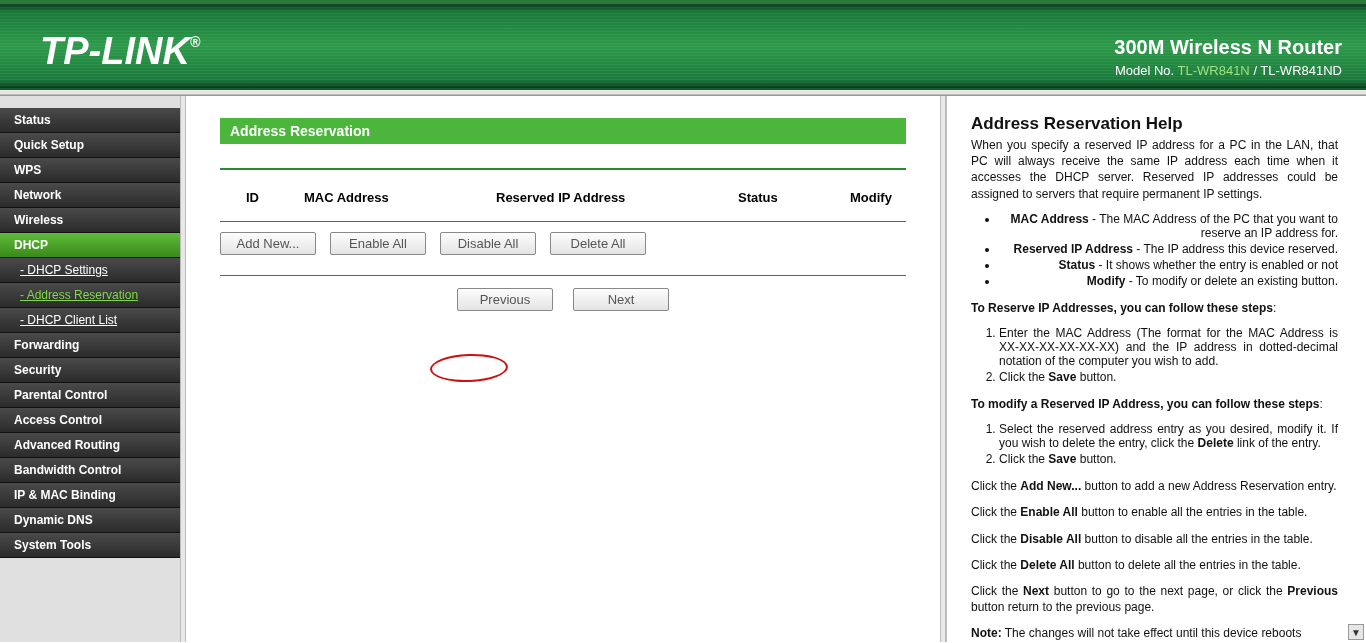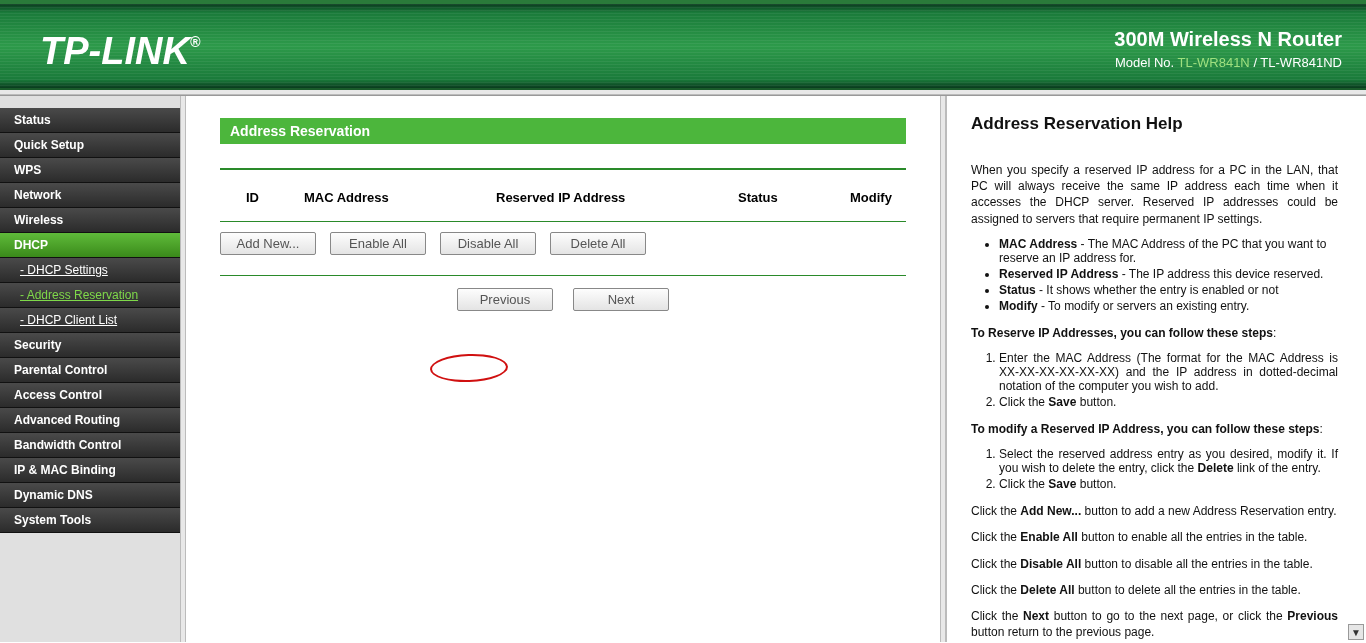--- a/index.html
+++ b/index.html
@@ -21,21 +21,21 @@
   }
   .logo {
     position:absolute; left:40px; top:26px;
     font-family: Arial, sans-serif;
     font-weight: 900; font-size: 38px; letter-spacing: 0px;
     color:#fff;
     font-style: italic;
   }
   .logo sup{font-size:14px; vertical-align: top; position: relative; top:4px;}
   .head-right{
-    position:absolute; right:24px; top:24px; text-align:right;
+    position:absolute; right:24px; top:32px; text-align:right;
   }
   .head-right .title{font-size:20px; font-weight:bold;}
   .head-right .model{font-size:13px; margin-top:4px;}
   .head-right .model .hl{color:#9fe07f;}
 
   .body { display:flex; height:calc(643px - 90px - 6px); border-top:1px solid #999;}
   .topgap{height:5px;background:#e8e8e8;border-bottom:1px solid #bbb;}
 
   
   .sidebar { width:180px; background:#e0e0e0; padding-top:12px;}
@@ -99,24 +99,24 @@
   }
 
   
   .help-wrap{width:420px; border-left:1px solid #bbb; position:relative;}
   .help{
     padding:18px 28px 10px 24px; font-size:12px; color:#111;
     overflow:hidden;
     height:100%;
     text-align:justify;
   }
-  .help h2{font-size:17px; font-weight:bold; margin-bottom:28px;}
+  .help h2{font-size:17px; font-weight:bold; margin-bottom:3px;}
   .help p{margin-bottom:10px; line-height:1.35;}
   .help ul{margin:0 0 12px 28px;}
-  .help ul li{list-style:disc; margin-bottom:2px; text-align:left;}
+  .help ul li{list-style:disc; margin-bottom:2px; text-align:right;}
   .help ol{margin:0 0 12px 28px;}
   .help ol li{margin-bottom:2px;}
   .help b{font-weight:bold;}
   .scroll-dn{
     position:absolute; right:2px; bottom:2px; width:16px;height:16px;
     background:#e6e6e6;border:1px solid #999;
     display:flex;align-items:center;justify-content:center;
     font-size:10px;color:#333;cursor:pointer;
   }
 
@@ -145,20 +145,21 @@
     <ul class="menu" id="menu">
         <li>Status</li>
         <li>Quick Setup</li>
         <li>WPS</li>
         <li>Network</li>
         <li>Wireless</li>
         <li class="section-active">DHCP</li>
         <li class="sub">- DHCP Settings</li>
         <li class="sub active">- Address Reservation</li>
         <li class="sub">- DHCP Client List</li>
+        <li>Forwarding</li>
         <li>Security</li>
         <li>Parental Control</li>
         <li>Access Control</li>
         <li>Advanced Routing</li>
         <li>Bandwidth Control</li>
         <li>IP &amp; MAC Binding</li>
         <li>Dynamic DNS</li>
         <li>System Tools</li>
       </ul>
   </div>
@@ -197,21 +198,21 @@
   <div class="vdiv"></div>
 
   <div class="help-wrap">
     <div class="help">
       <h2>Address Reservation Help</h2>
       <p>When you specify a reserved IP address for a PC in the LAN, that PC will always receive the same IP address each time when it accesses the DHCP server. Reserved IP addresses could be assigned to servers that require permanent IP settings.</p>
       <ul>
         <li><b>MAC Address</b><span> - The MAC Address of the PC that you want to reserve an IP address for.</span></li>
         <li><b>Reserved IP Address</b><span> - The IP address this device reserved.</span></li>
         <li><b>Status</b><span> - It shows whether the entry is enabled or not</span></li>
-        <li><b>Modify</b><span> - To modify or servers an existing entry.</span></li>
+        <li><b>Modify</b><span> - To modify or delete an existing button.</span></li>
       </ul>
       <p><b><span>To Reserve IP Addresses, you can follow these steps</span></b>:</p>
       <ol>
         <li>Enter the MAC Address (The format for the MAC Address is XX-XX-XX-XX-XX-XX) and the IP address in dotted-decimal notation of the computer you wish to add.</li>
         <li><span>Click the </span><b>Save</b><span> button.</span></li>
       </ol>
       <p><b><span>To modify a Reserved IP Address, you can follow these steps</span></b>:</p>
       <ol>
         <li><span>Select the reserved address entry as you desired, modify it. If you wish to delete the entry, click the </span><b>Delete</b><span> link of the entry.</span></li>
         <li><span>Click the </span><b>Save</b><span> button.</span></li>

